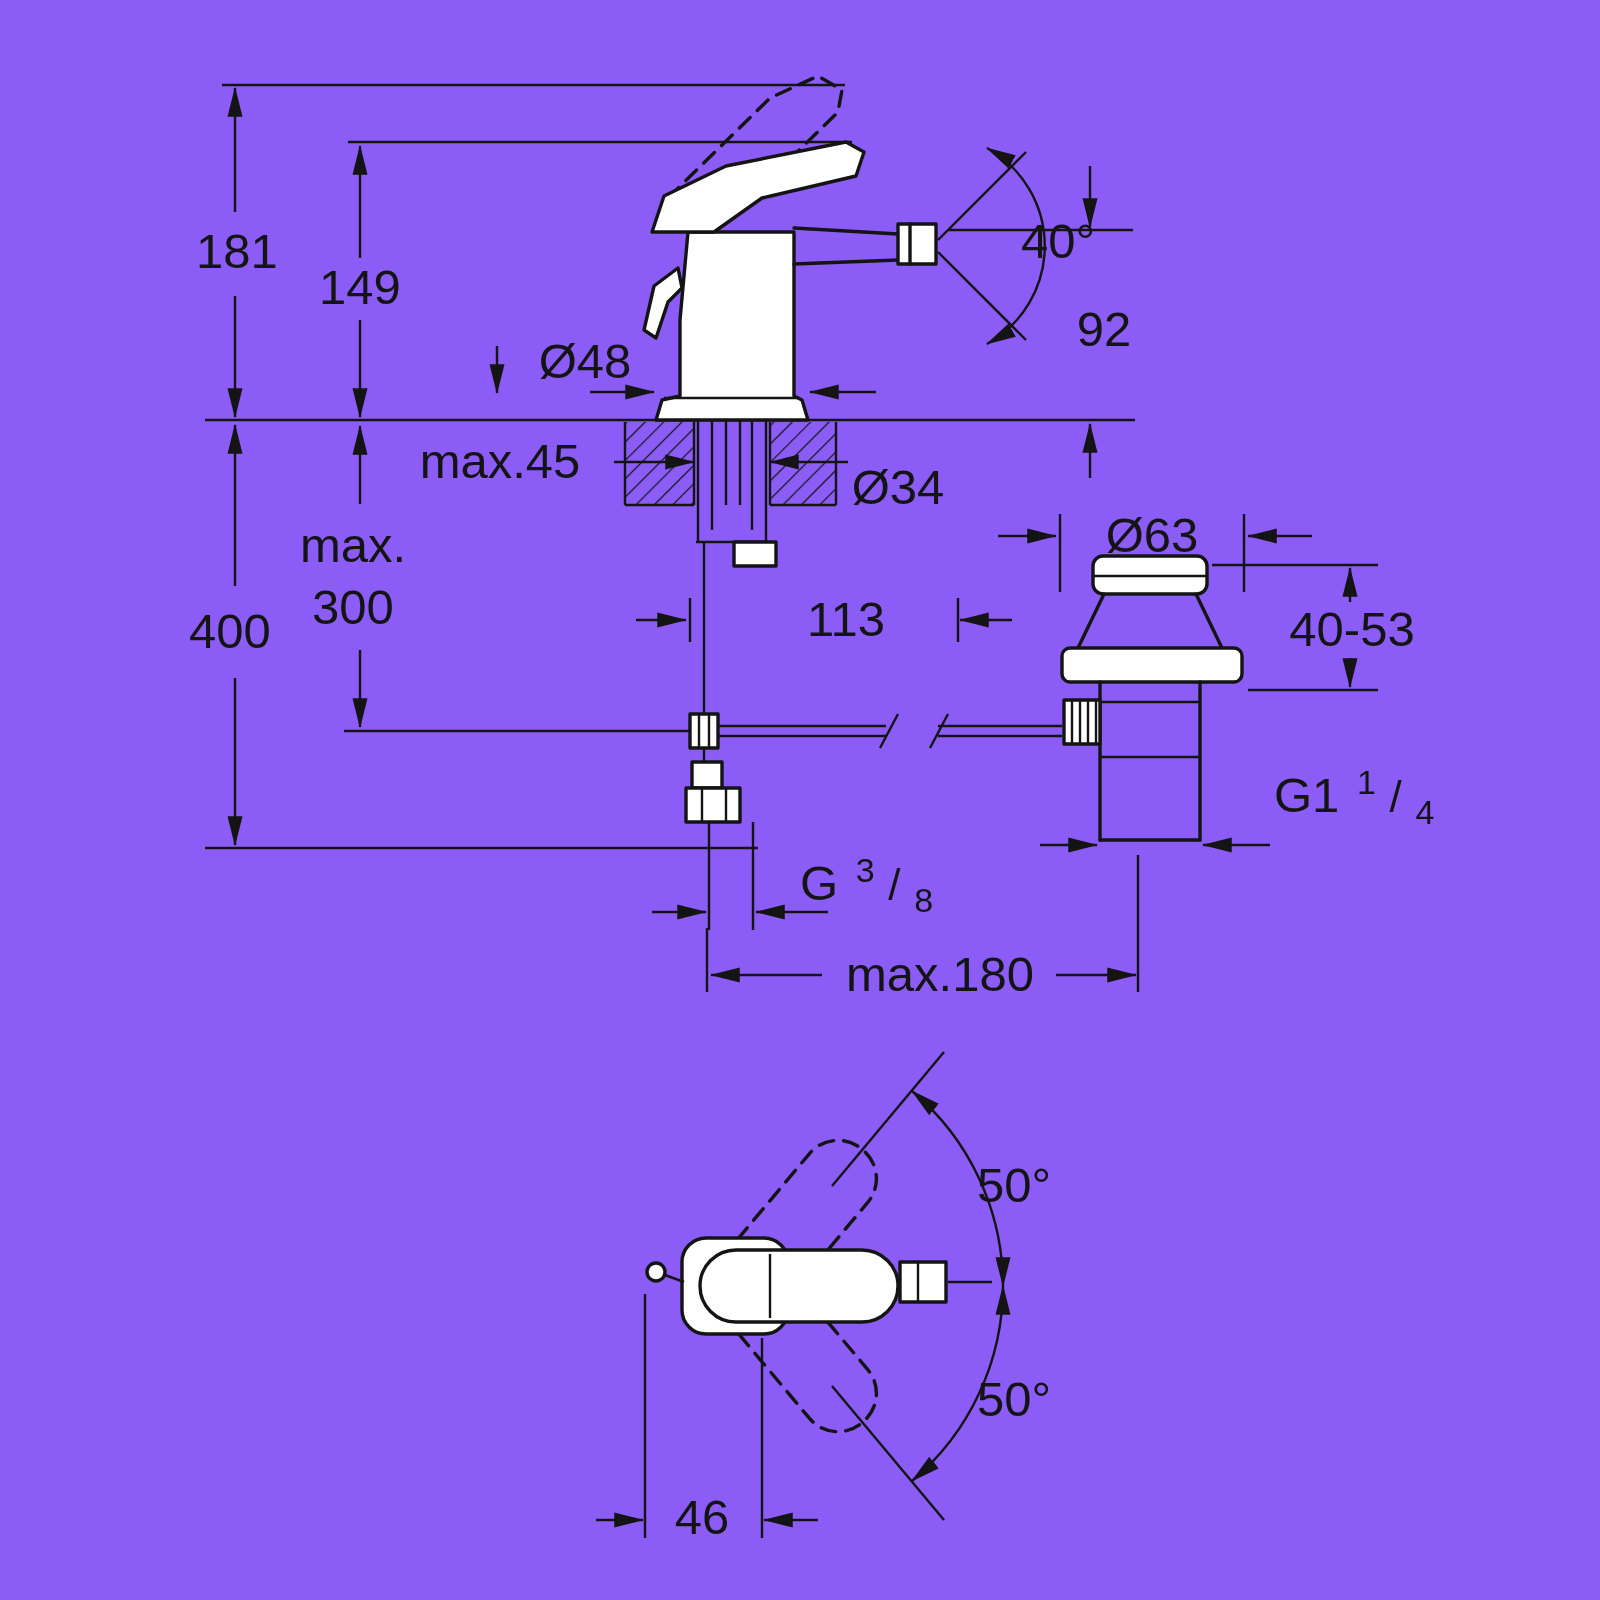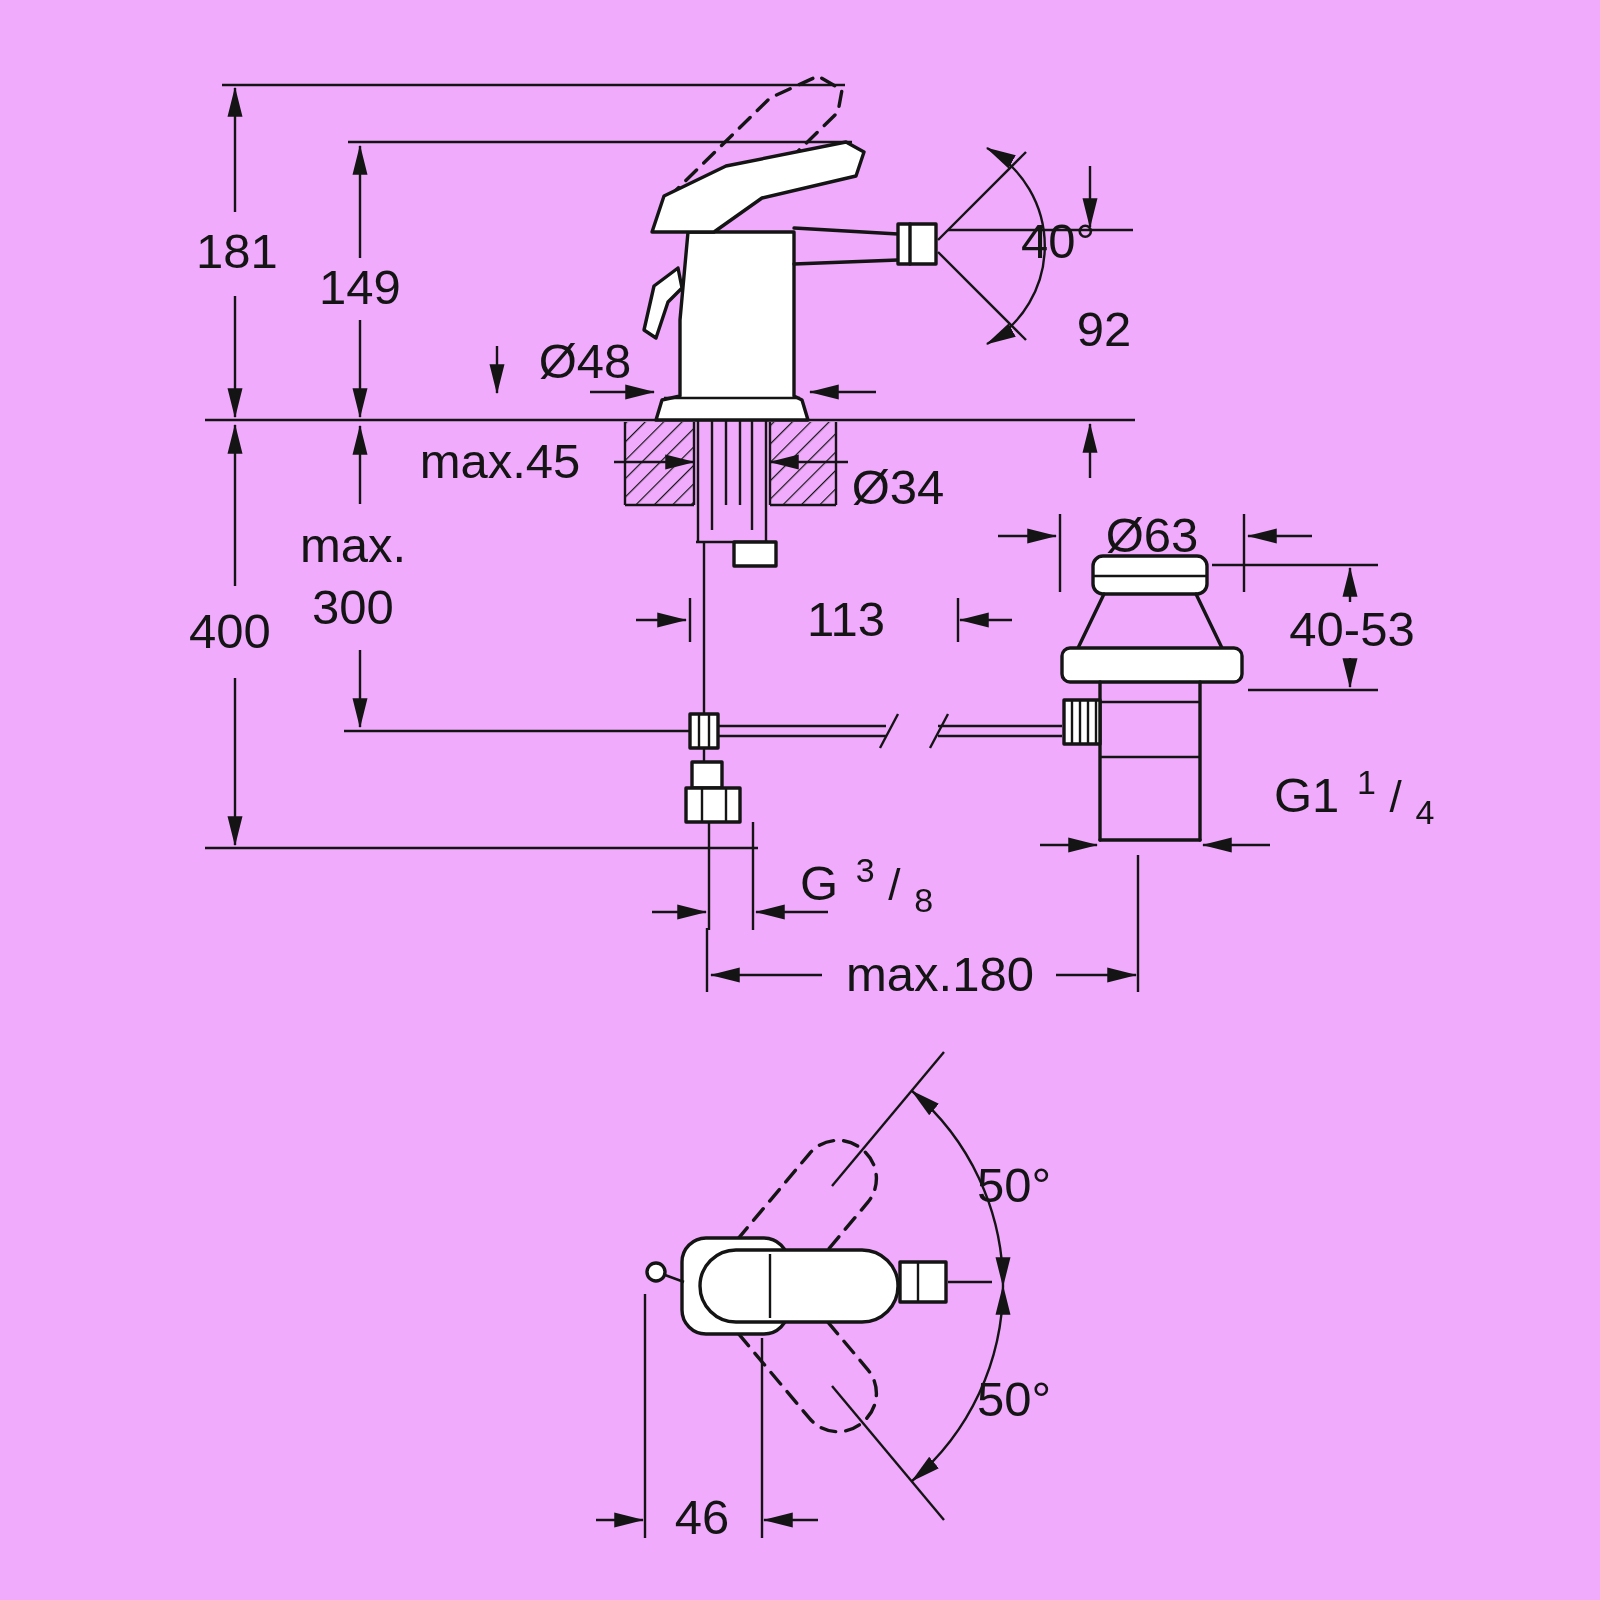--- a/index.html
+++ b/index.html
@@ -1,16 +1,16 @@
 <!DOCTYPE html>
 <html><head>
 <meta charset="utf-8">
 <style>
   html,body{margin:0;padding:0;background:#ffffff;}
-  .page{width:1600px;height:1600px;position:relative;background:#f0abfc;overflow:hidden;}
+  .page{width:1600px;height:1600px;position:relative;background:#8b5cf6;overflow:hidden;}
   svg{position:absolute;left:0;top:0;}
   .o  {stroke:#141414;fill:none;stroke-width:3.4;stroke-linecap:round;stroke-linejoin:round;}
   .ow {stroke:#141414;fill:#ffffff;stroke-width:3.4;stroke-linejoin:round;}
   .t  {stroke:#141414;fill:none;stroke-width:2.4;}
   .d  {stroke-dasharray:15 10;}
   text{font-family:"Liberation Sans","DejaVu Sans",sans-serif;font-size:49px;fill:#141414;}
   .mid{text-anchor:middle;}
 </style>
 </head>
 <body>

